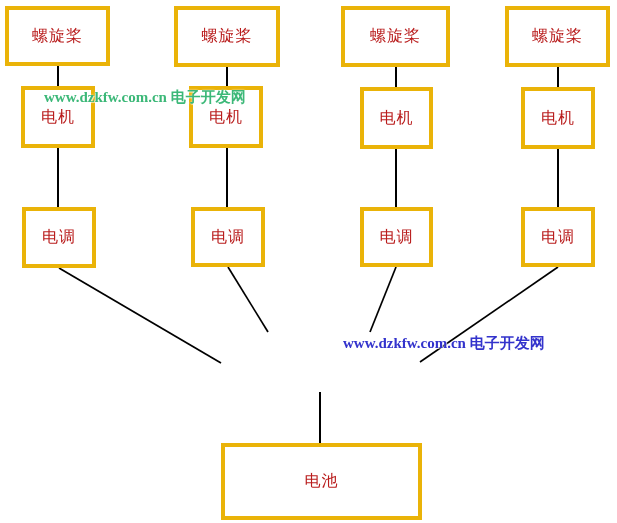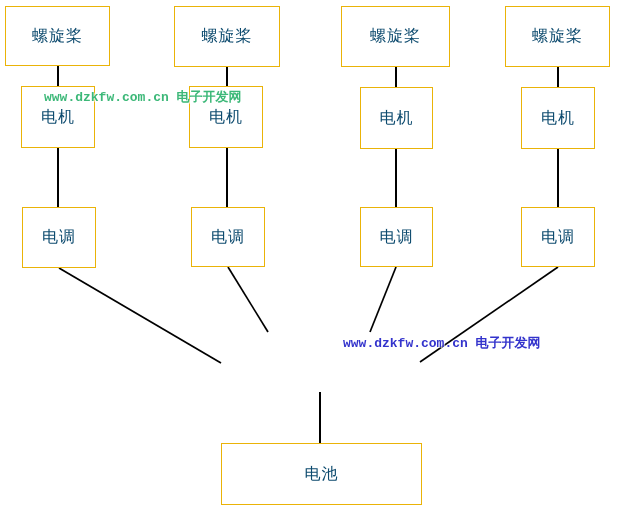--- a/index.html
+++ b/index.html
@@ -13,35 +13,35 @@
   }
   .wires {
     position: absolute;
     left: 0; top: 0;
     width: 617px; height: 523px;
     z-index: 1;
   }
   .node {
     position: absolute;
     box-sizing: border-box;
-    border: 1px solid #eab308;
+    border: 4px solid #eab308;
     background: #ffffff;
     display: flex;
     align-items: center;
     justify-content: center;
     font-size: 16px;
-    color: #0c4a6e;
+    color: #b91c1c;
     z-index: 2;
     letter-spacing: 1px;
   }
   .watermark {
     position: absolute;
     z-index: 3;
-    font-family: Liberation Mono, monospace;
-    font-size: 13px;
+    font-family: Liberation Serif, serif;
+    font-size: 15px;
     font-weight: bold;
     white-space: nowrap;
     text-shadow: 0 0 2px rgba(255,255,255,0.9), 1px 1px 0 rgba(255,255,255,0.6);
     pointer-events: none;
   }
   .wm-green { left: 44px; top: 88px; }
   .wm-blue  { left: 343px; top: 334px; }
 
   
   .prop-1 { left: 5px;   top: 6px; width: 105px; height: 60px; }
@@ -53,21 +53,21 @@
   .motor-2 { left: 189px; top: 86px; width: 74px; height: 62px; }
   .motor-3 { left: 360px; top: 87px; width: 73px; height: 62px; }
   .motor-4 { left: 521px; top: 87px; width: 74px; height: 62px; }
   
   .esc-1 { left: 22px;  top: 207px; width: 74px; height: 61px; }
   .esc-2 { left: 191px; top: 207px; width: 74px; height: 60px; }
   .esc-3 { left: 360px; top: 207px; width: 73px; height: 60px; }
   .esc-4 { left: 521px; top: 207px; width: 74px; height: 60px; }
   
   .board   { left: 221px; top: 332px; width: 199px; height: 60px; }
-  .battery { left: 221px; top: 443px; width: 201px; height: 62px; }
+  .battery { left: 221px; top: 443px; width: 201px; height: 77px; }
 </style>
 </head>
 <body>
 
 <div class="canvas">
 
   <svg class="wires" viewBox="0 0 617 523" xmlns="http://www.w3.org/2000/svg">
 
     <line x1="58" y1="65" x2="58" y2="87" stroke="#000" stroke-width="2"></line>
     <line x1="58" y1="148" x2="58" y2="208" stroke="#000" stroke-width="2"></line>

